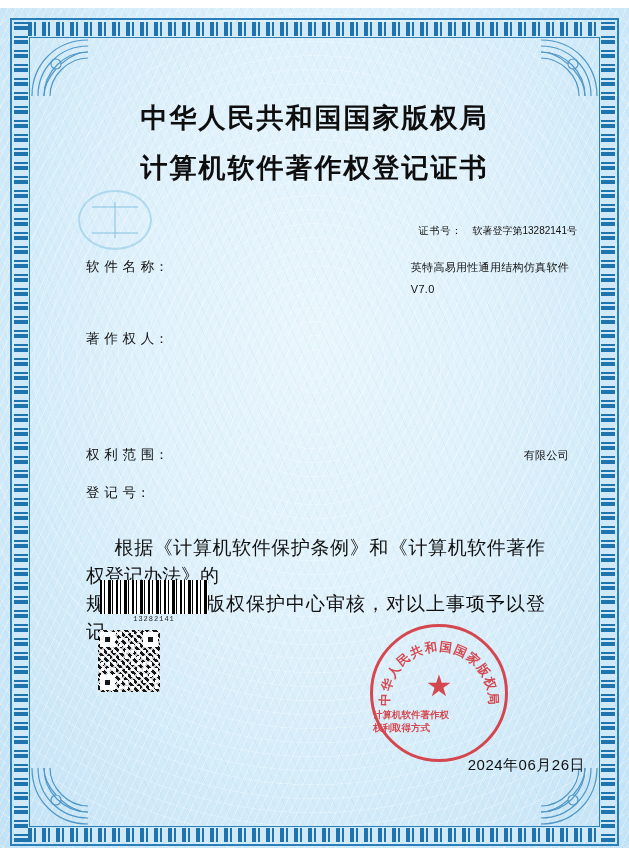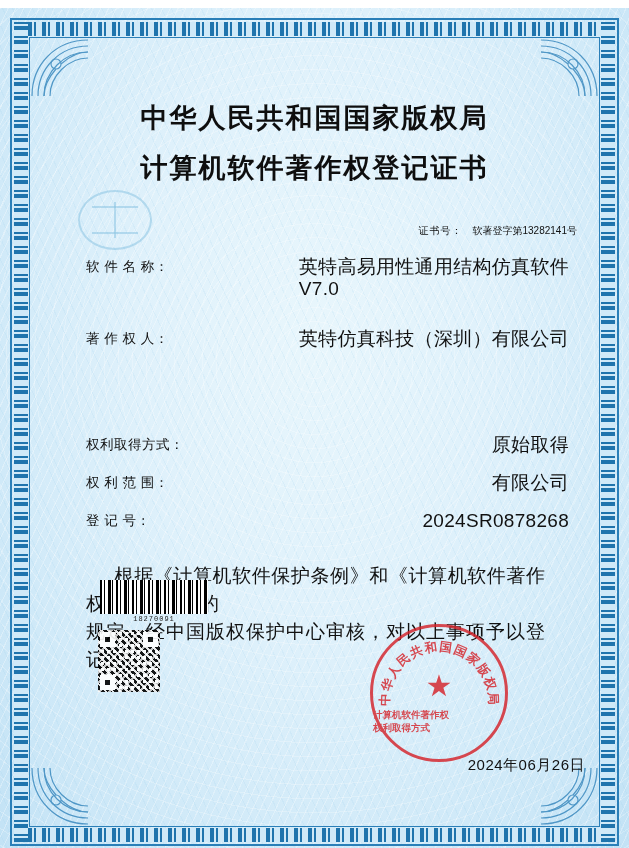--- a/index.html
+++ b/index.html
@@ -152,21 +152,21 @@
   }
   .field-label {
     width: 112px;
     flex: 0 0 112px;
     font-size: 13.5px;
     color: #111;
     letter-spacing: 0.5px;
     line-height: 22px;
   }
   .field-value {
-    font-size: 19px;
+    font-size: 11px;
     color: #111;
     line-height: 22px;
     letter-spacing: 0.3px;
   }
   .field-value .second-line {
     display: block;
   }
 
   .gap-lg { height: 78px; }
   .gap-md { height: 22px; }
@@ -401,55 +401,49 @@
         <div class="field-value">
           <span>英特高易用性通用结构仿真软件</span>
           <span class="second-line">V7.0</span>
         </div>
       </div>
 
       <div class="gap-md"></div>
 
       <div class="field-row">
         <div class="field-label">著 作 权 人：</div>
-        <div class="field-value">英特仿真科技（深圳）有限公司</div>
       </div>
 
       <div class="gap-lg"></div>
 
-      <div class="field-row">
-        <div class="field-label">权利取得方式：</div>
-        <div class="field-value">原始取得</div>
-      </div>
 
       <div class="gap-sm"></div>
 
       <div class="field-row">
         <div class="field-label">权 利 范 围：</div>
         <div class="field-value">有限公司</div>
       </div>
 
       <div class="gap-sm"></div>
 
       <div class="field-row">
         <div class="field-label">登 记 号：</div>
-        <div class="field-value">2024SR0878268</div>
       </div>
 
     </div>
 
     <div class="statement">
       <span class="indent"></span><span>根据《计算机软件保护条例》和《计算机软件著作权登记办法》的</span><br>
       <span>规定，经中国版权保护中心审核，对以上事项予以登记。</span>
     </div>
 
   </div>
 
   <div class="barcode"></div>
-  <div class="barcode-text">18270091</div>
+  <div class="barcode-text">13282141</div>
 
   <div class="qr">
     <div class="qr-inner"></div>
     <div class="qr-eye tl"></div>
     <div class="qr-eye tr"></div>
     <div class="qr-eye bl"></div>
   </div>
 
   <div class="seal">
     <svg class="seal-arc" viewBox="0 0 132 132">

